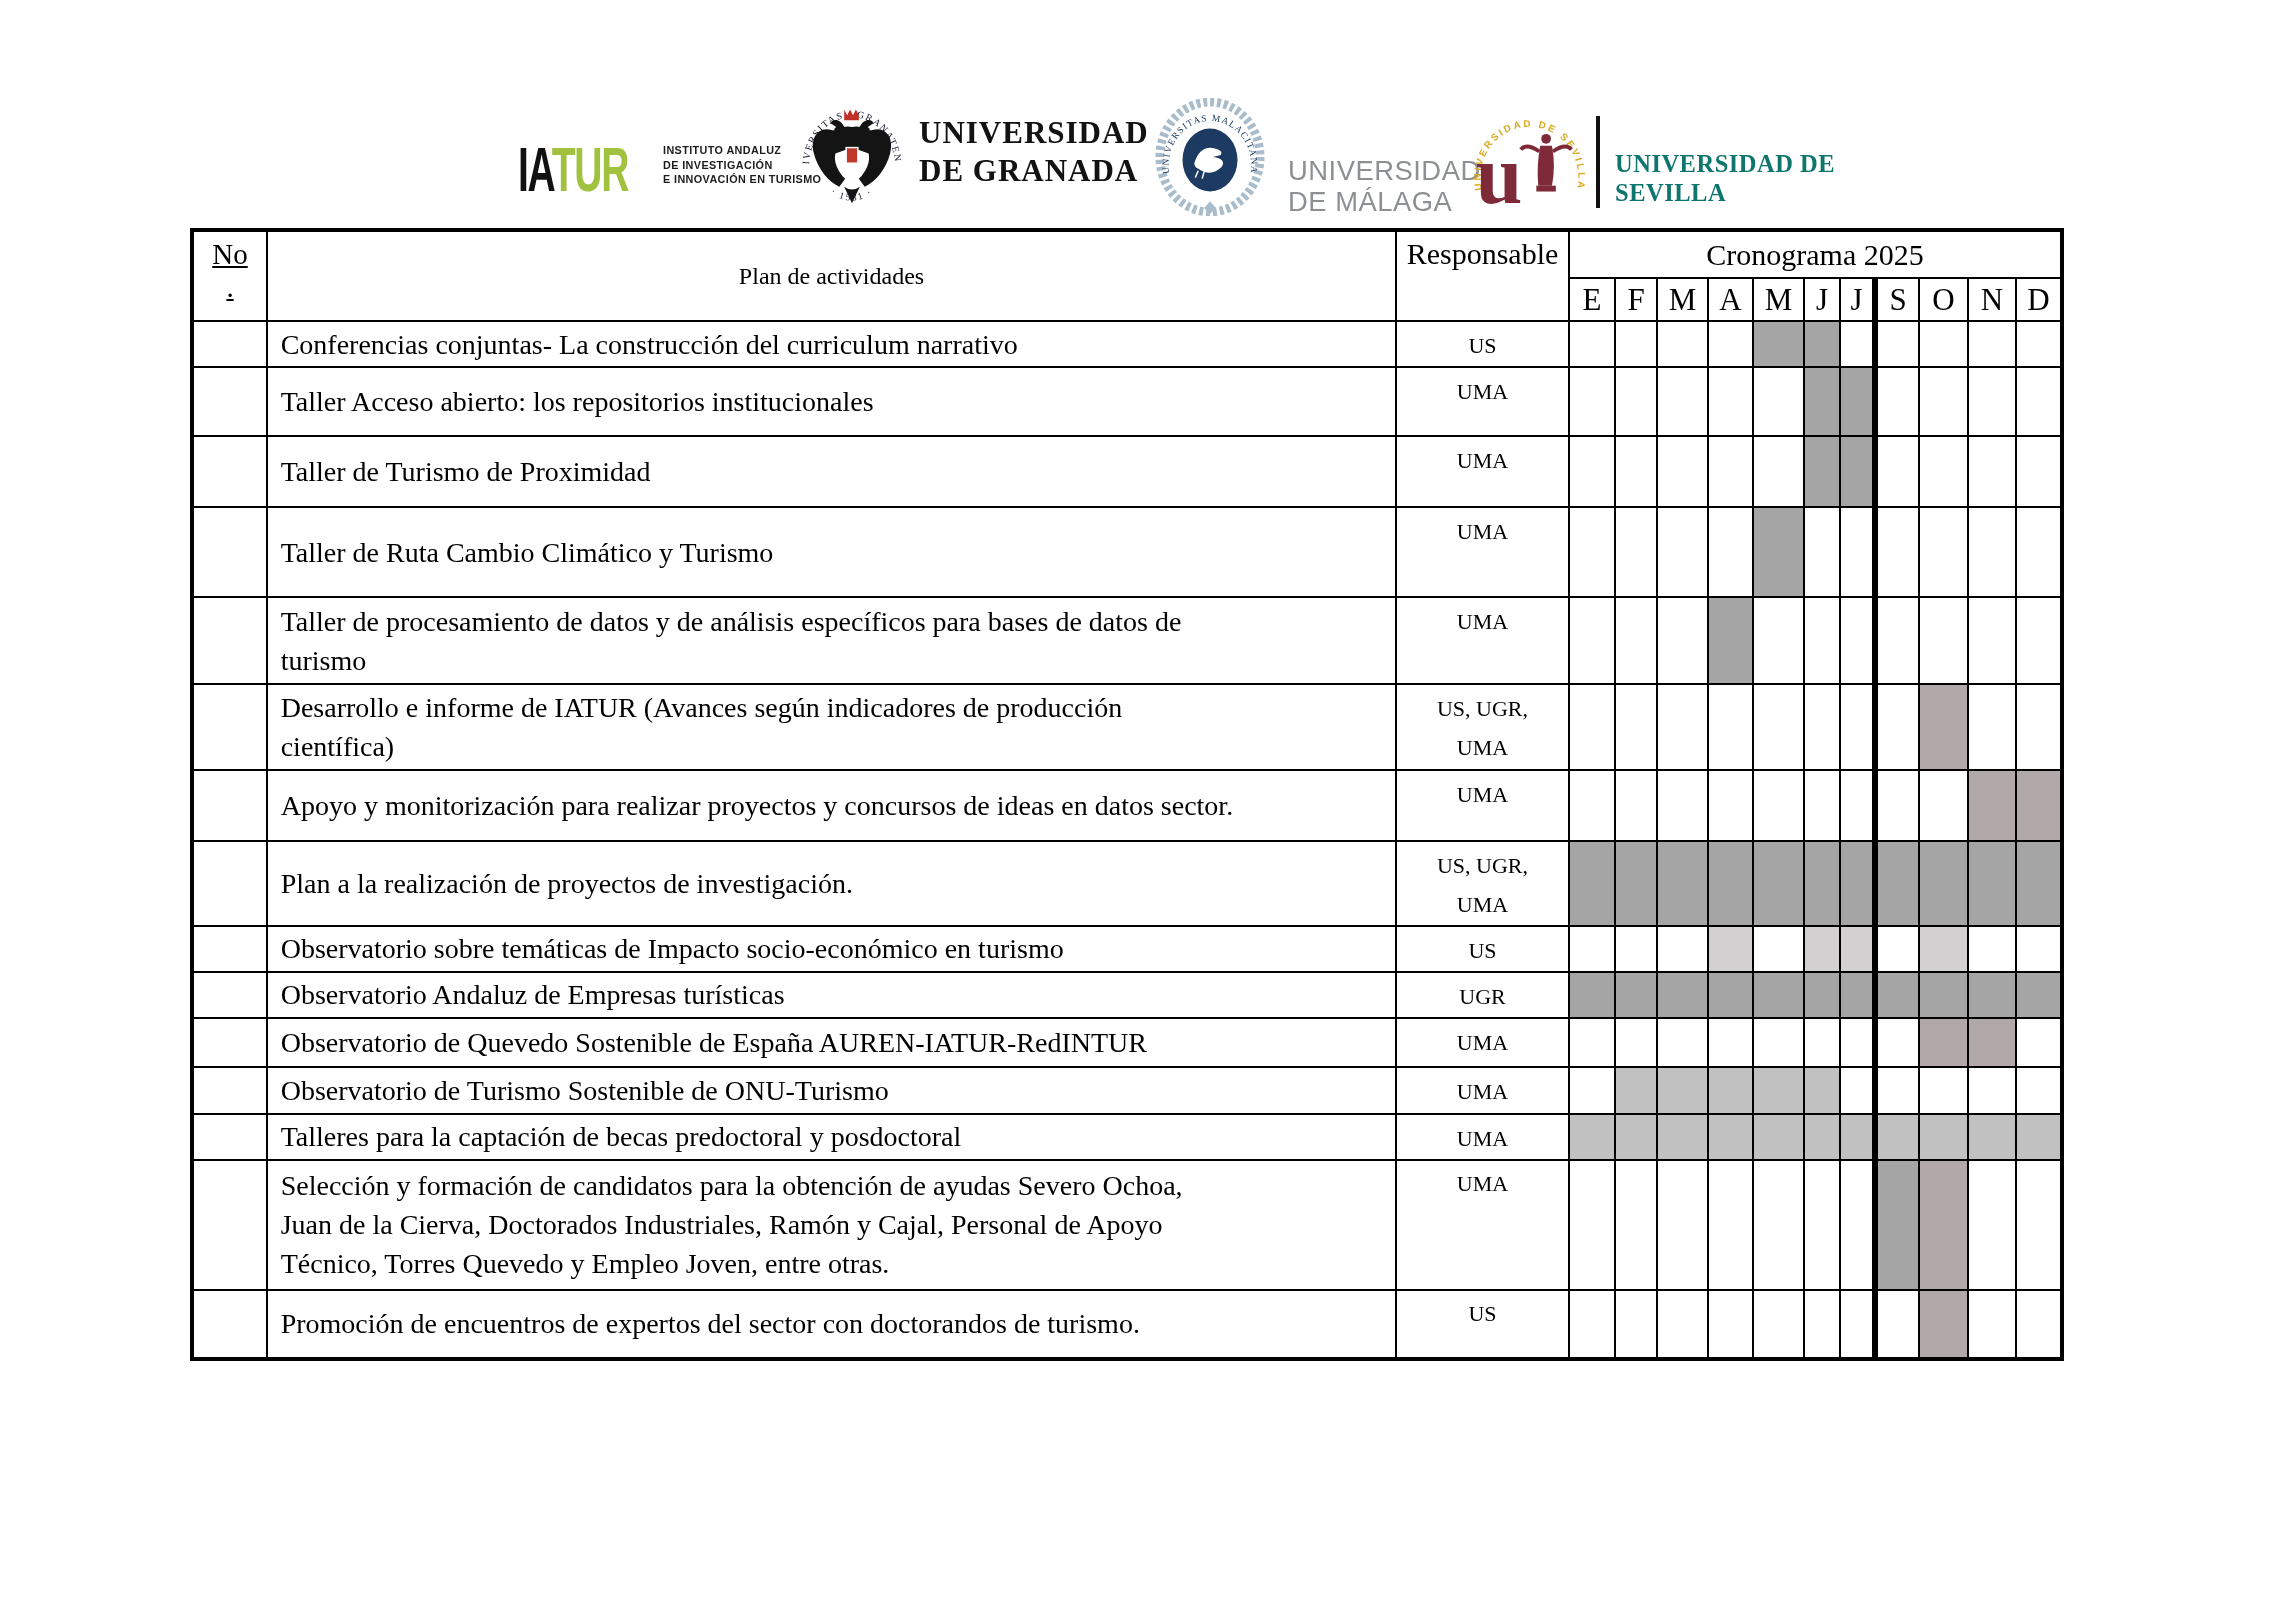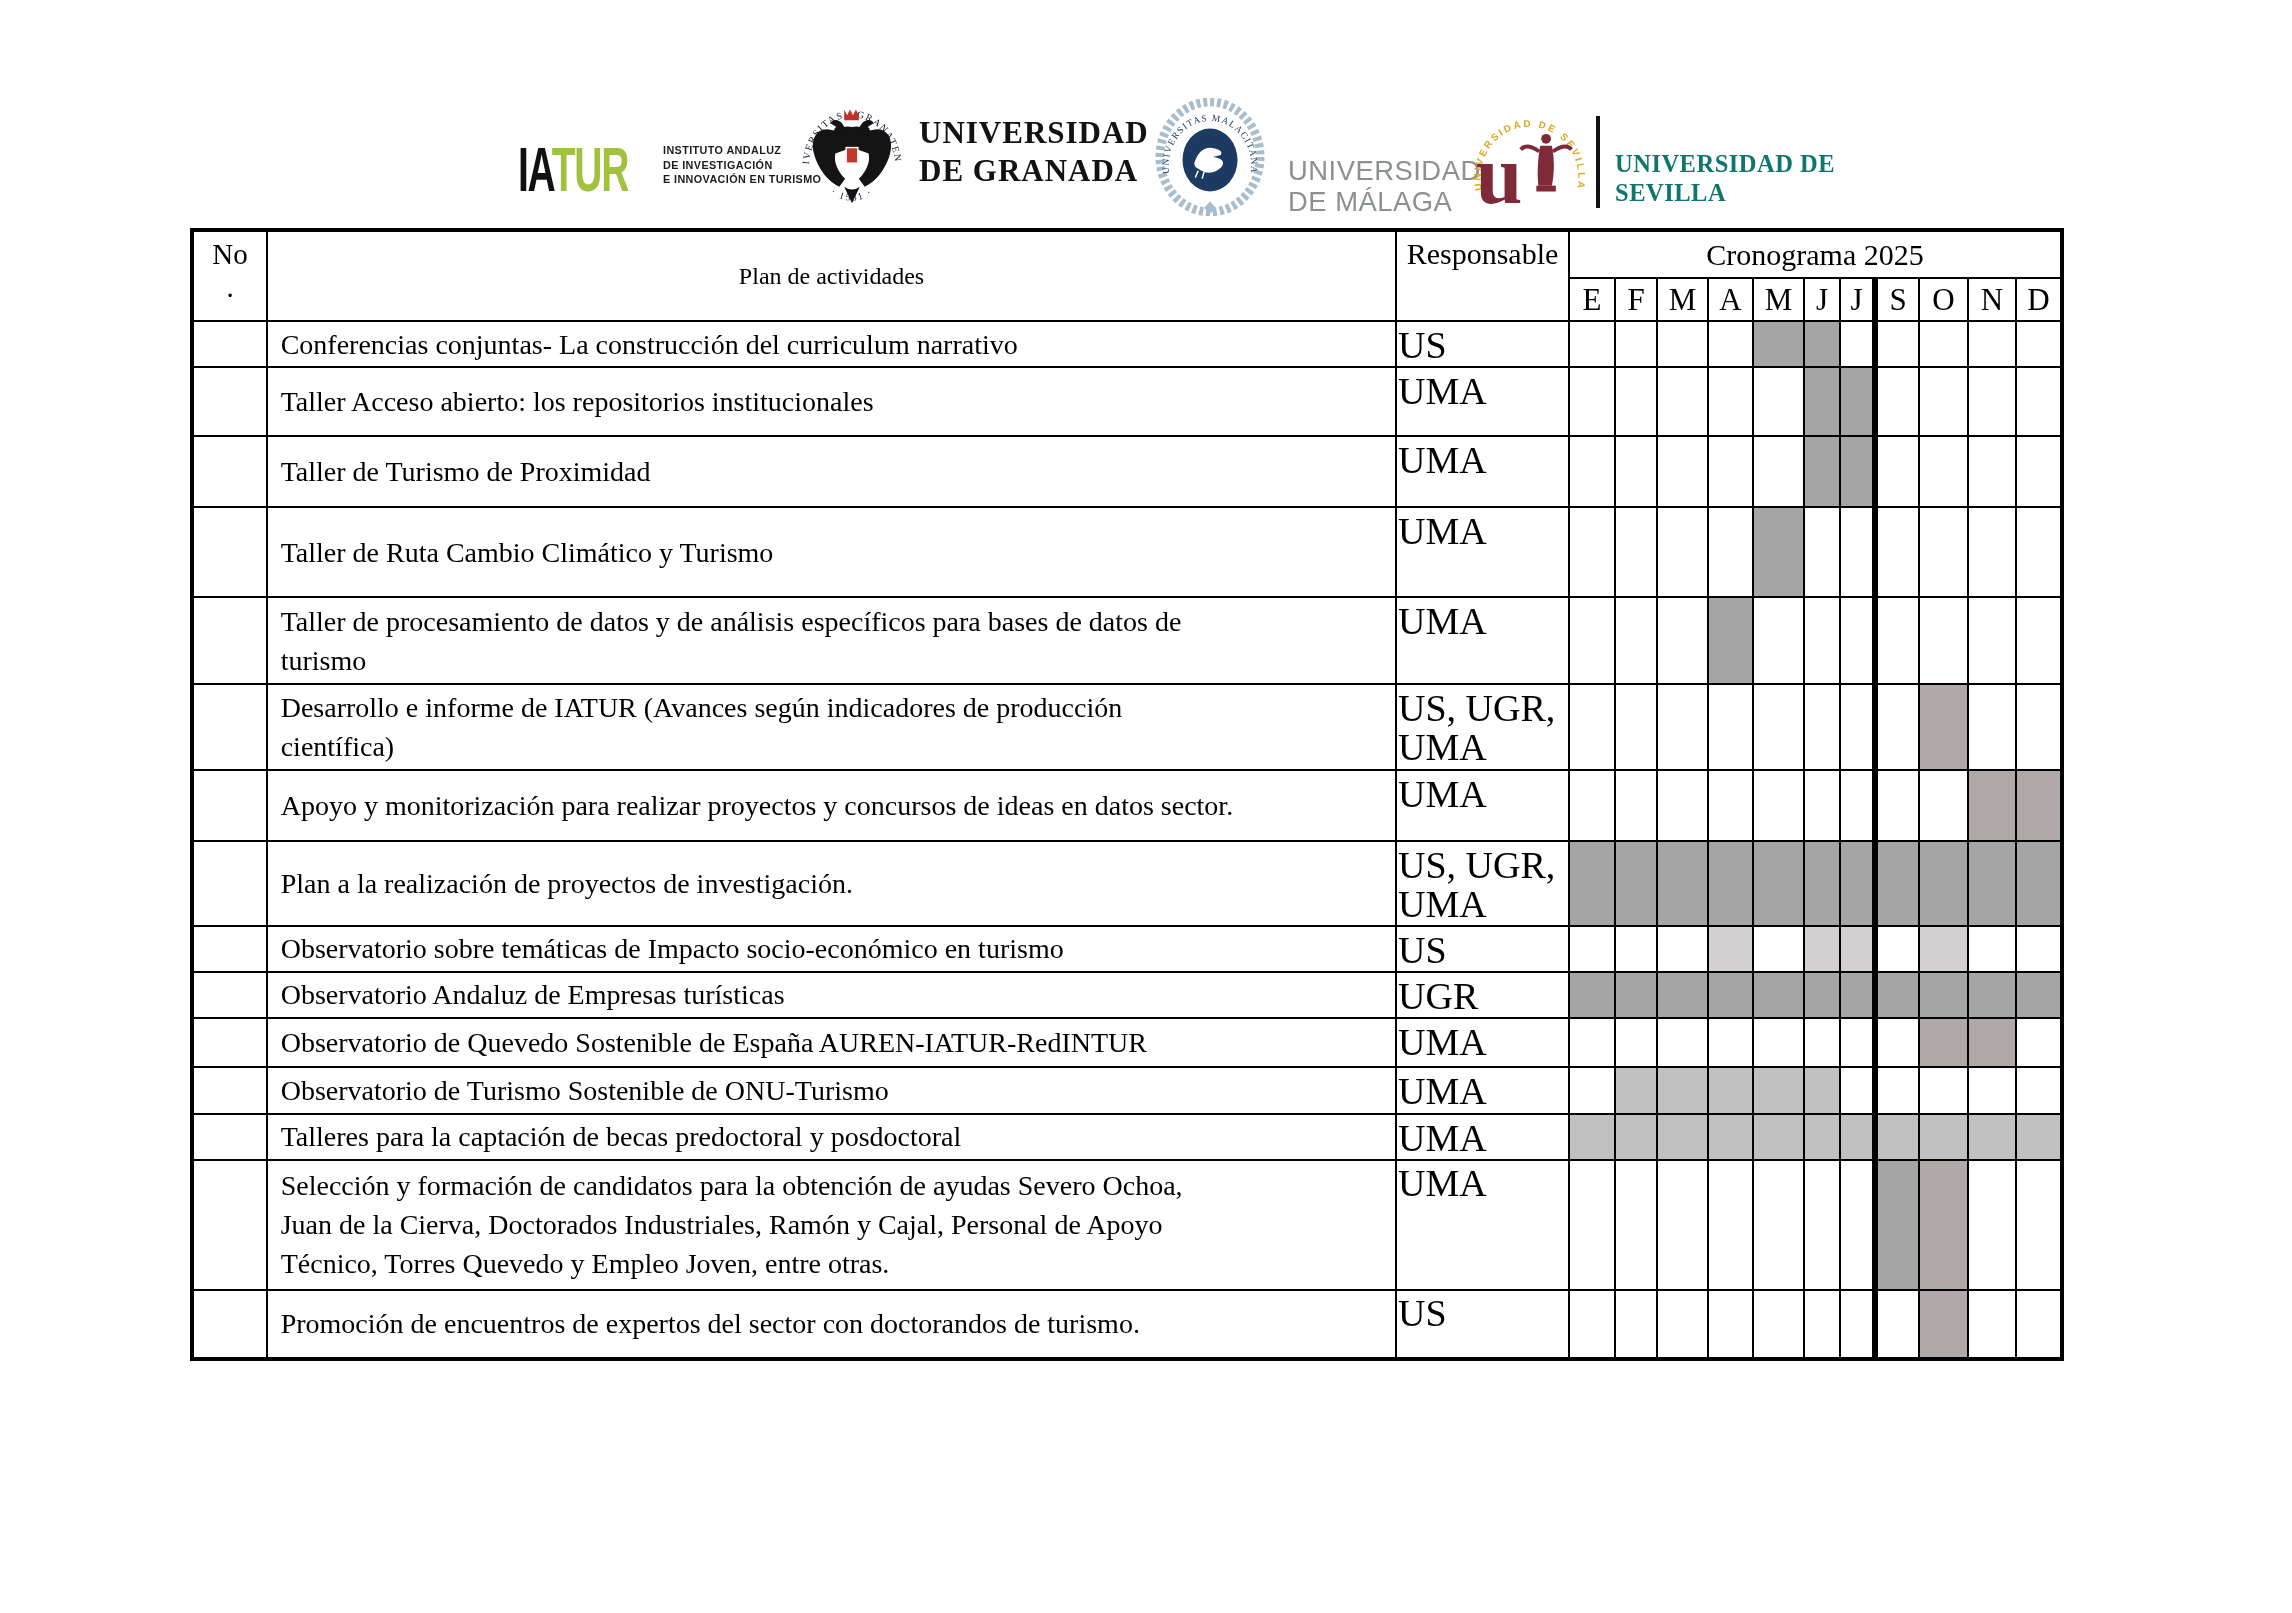--- a/index.html
+++ b/index.html
@@ -37,32 +37,32 @@
     font-size:24.5px;line-height:29px;color:#0f766e;letter-spacing:0.5px;white-space:nowrap;
   }
   
   table.plan-table{
     position:absolute;left:190px;top:228px;width:1872px;
     border-collapse:collapse;table-layout:fixed;
     border:4.9px solid #000;
   }
   .plan-table th,.plan-table td{border:2.9px solid #000;overflow:hidden;}
   .plan-table th{font-weight:normal;}
-  th.h-no{font-size:29px;vertical-align:top;line-height:33px;padding-top:5.9px;text-align:center;}
+  th.h-no{font-size:29px;vertical-align:top;line-height:33px;padding-top:5.9px;text-align:center;text-decoration:underline;}
   th.h-plan{font-size:24px;text-align:center;vertical-align:middle;}
   th.h-resp{font-size:30px;text-align:center;vertical-align:top;padding-top:4.9px;}
   th.h-cron{font-size:30px;text-align:center;height:43px;vertical-align:middle;}
   th.h-month{font-size:31px;text-align:center;height:39px;vertical-align:middle;}
   td.cno{}
   td.cact{
     font-size:28px;line-height:39px;text-align:left;vertical-align:middle;
     padding:2px 9.8px 2px 12.7px;white-space:pre-line;
   }
   td.cresp{
-    font-size:38px;line-height:39px;vertical-align:top;
+    font-size:22px;line-height:39px;text-align:center;vertical-align:top;
     padding-top:3.9px;white-space:pre-line;
   }
   td.mcol{padding:0;}
   .thickL{border-left-width:6.9px !important;}
 </style>
 </head>
 <body>
 
 <div class="logo-band">
 

